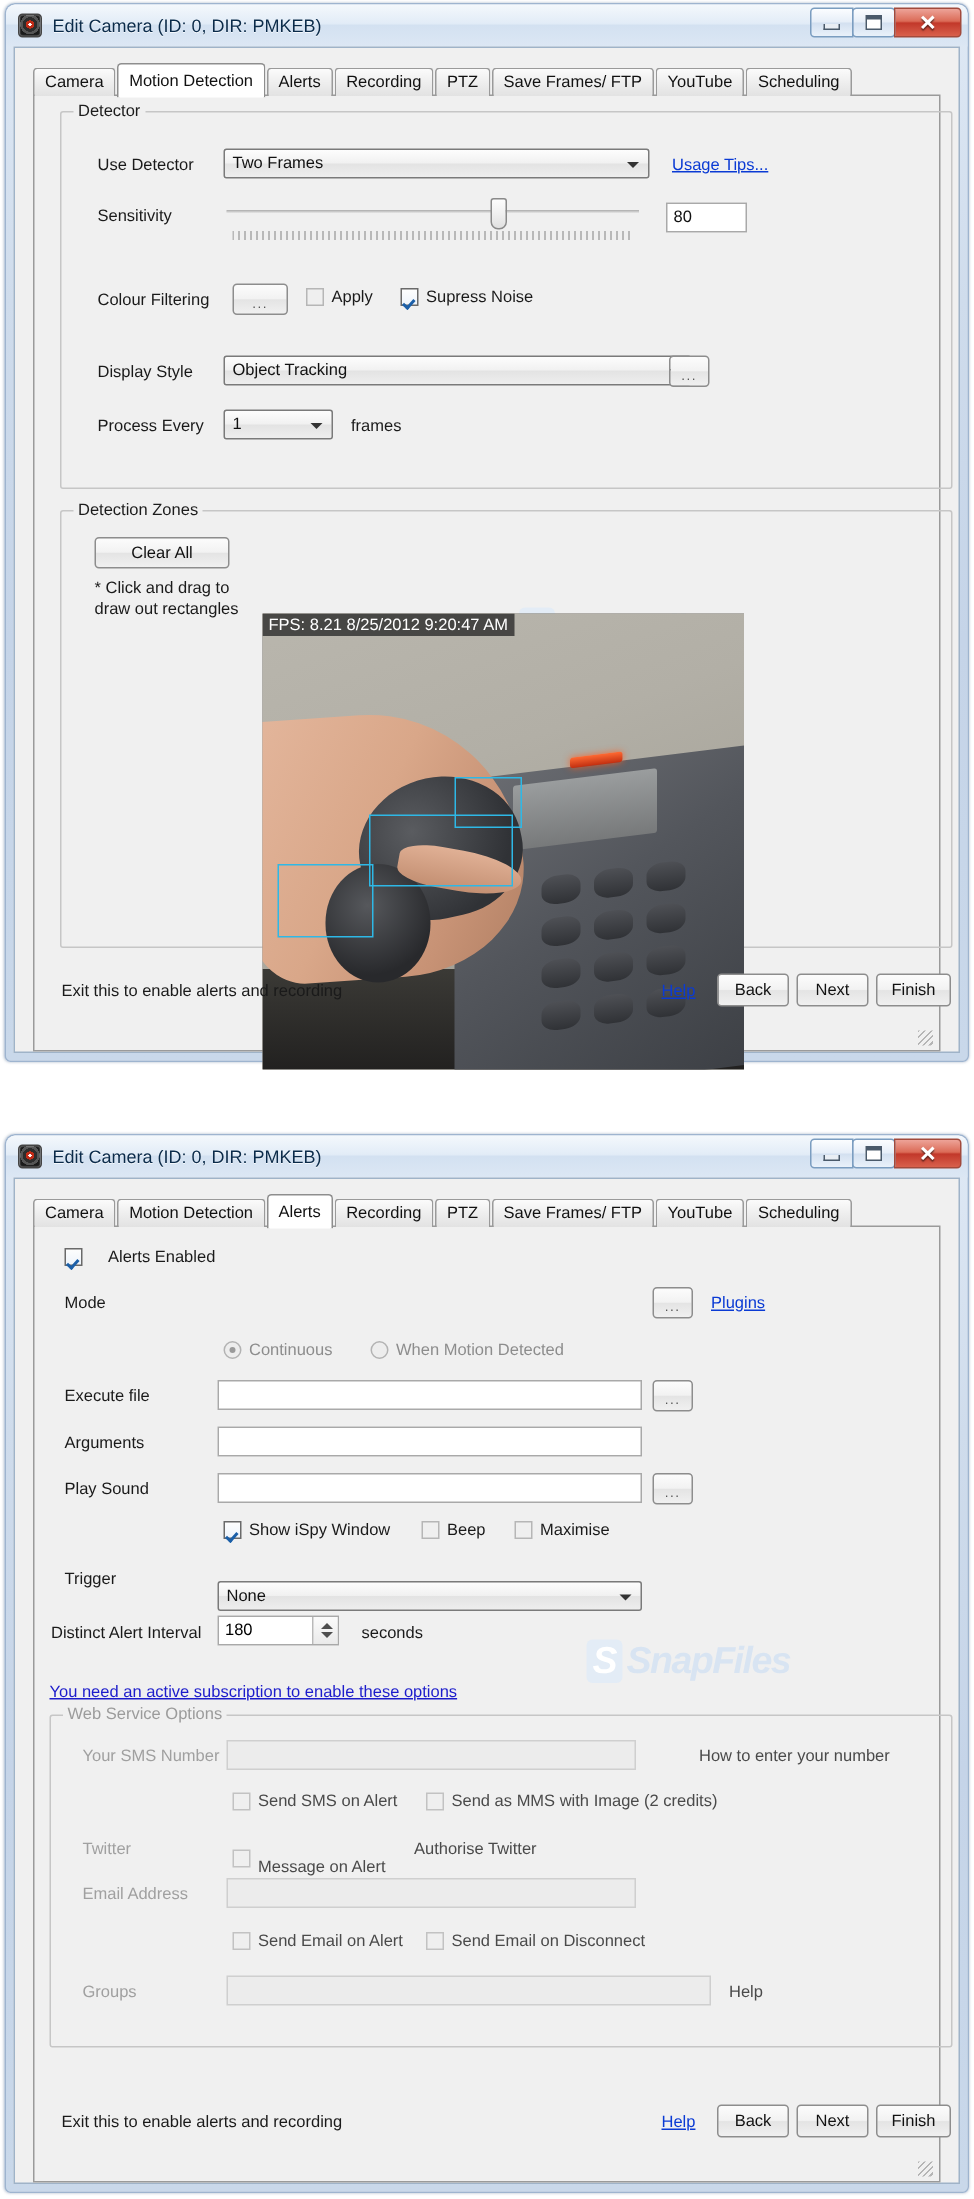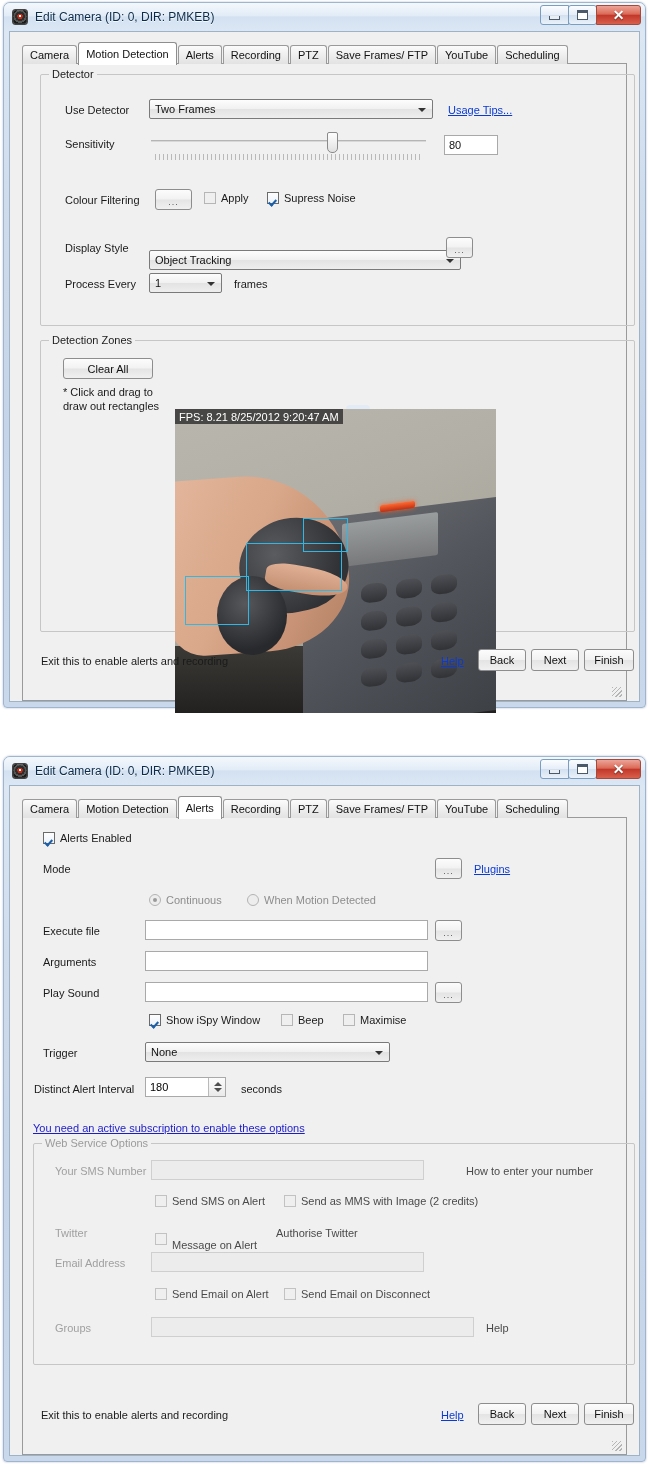--- a/index.html
+++ b/index.html
@@ -249,21 +249,21 @@
           <div class="chk greyed" style="left:163px; top:117px;">
             <span class="box"></span>
             <span>Apply</span>
           </div>
           <div class="chk checked" style="left:226px; top:117px;">
             <span class="box"></span>
             <span>Supress Noise</span>
           </div>
 
           <label class="fl" style="left:24px; top:167px;">Display Style</label>
-          <div class="combo" style="left:108px; top:162px; width:312px;margin-top:13px;">
+          <div class="combo" style="left:108px; top:162px; width:312px;">
             <span>Object Tracking</span>
             <span class="arrow"></span>
           </div>
           <div class="btn dots" style="left:405px; top:162px; width:27px;">
             <span>...</span>
           </div>
 
           <label class="fl" style="left:24px; top:203px;">Process Every</label>
           <div class="combo" style="left:108px; top:198px; width:73px;">
             <span>1</span>
@@ -374,21 +374,21 @@
         <div class="tab">
             <span>YouTube</span>
           </div>
         <div class="tab">
             <span>Scheduling</span>
           </div>
       </div>
 
       <div class="tabpanel" style="bottom:0;">
 
-        <div class="chk checked" style="left:20px; top:14px;">
+        <div class="chk checked" style="left:20px; top:14px;gap:12px;">
           <span class="box"></span>
           <span>Alerts Enabled</span>
         </div>
 
         <label class="fl" style="left:20px; top:45px;">Mode</label>
         <div class="btn dots" style="left:412px; top:40px; width:27px;">
           <span>...</span>
         </div>
         <a class="lnk" href="#" style="left:451px; top:45px;">Plugins</a>
 
@@ -429,34 +429,37 @@
         <div class="chk greyed" style="left:258px; top:196px;">
           <span class="box"></span>
           <span>Beep</span>
         </div>
         <div class="chk greyed" style="left:320px; top:196px;">
           <span class="box"></span>
           <span>Maximise</span>
         </div>
 
         <label class="fl" style="left:20px; top:229px;">Trigger</label>
-        <div class="combo" style="left:122px; top:224px; width:245px;">
+        <div class="combo" style="left:122px; top:236px; width:283px;">
           <span>None</span>
           <span class="arrow"></span>
         </div>
 
         <label class="fl" style="left:11px; top:265px;">Distinct Alert Interval</label>
         <div class="spin" style="left:122px; top:259px; width:81px;">
           <span>180</span>
           <span class="btns"></span>
         </div>
         <div class="static" style="left:218px; top:265px;">seconds</div>
 
         <a class="lnk vis" href="#" style="left:10px; top:304px;">You need an active subscription to enable these options</a>
 
+        <div class="watermark" style="left:368px; top:275px;">
+          <span class="bdg">S</span><span>SnapFiles</span>
+        </div>
 
         <div class="group disabled" style="left:10px; top:325px; width:602px; height:222px;">
           <div class="glegend">Web Service Options</div>
 
           <label class="fl dis" style="left:21px; top:21px;">Your SMS Number</label>
           <div class="textbox dis" style="left:117px; top:16px; width:273px;">
             <span></span>
           </div>
           <div class="static" style="left:432px; top:21px; color:#4a4a4a;">How to enter your number</div>
 

